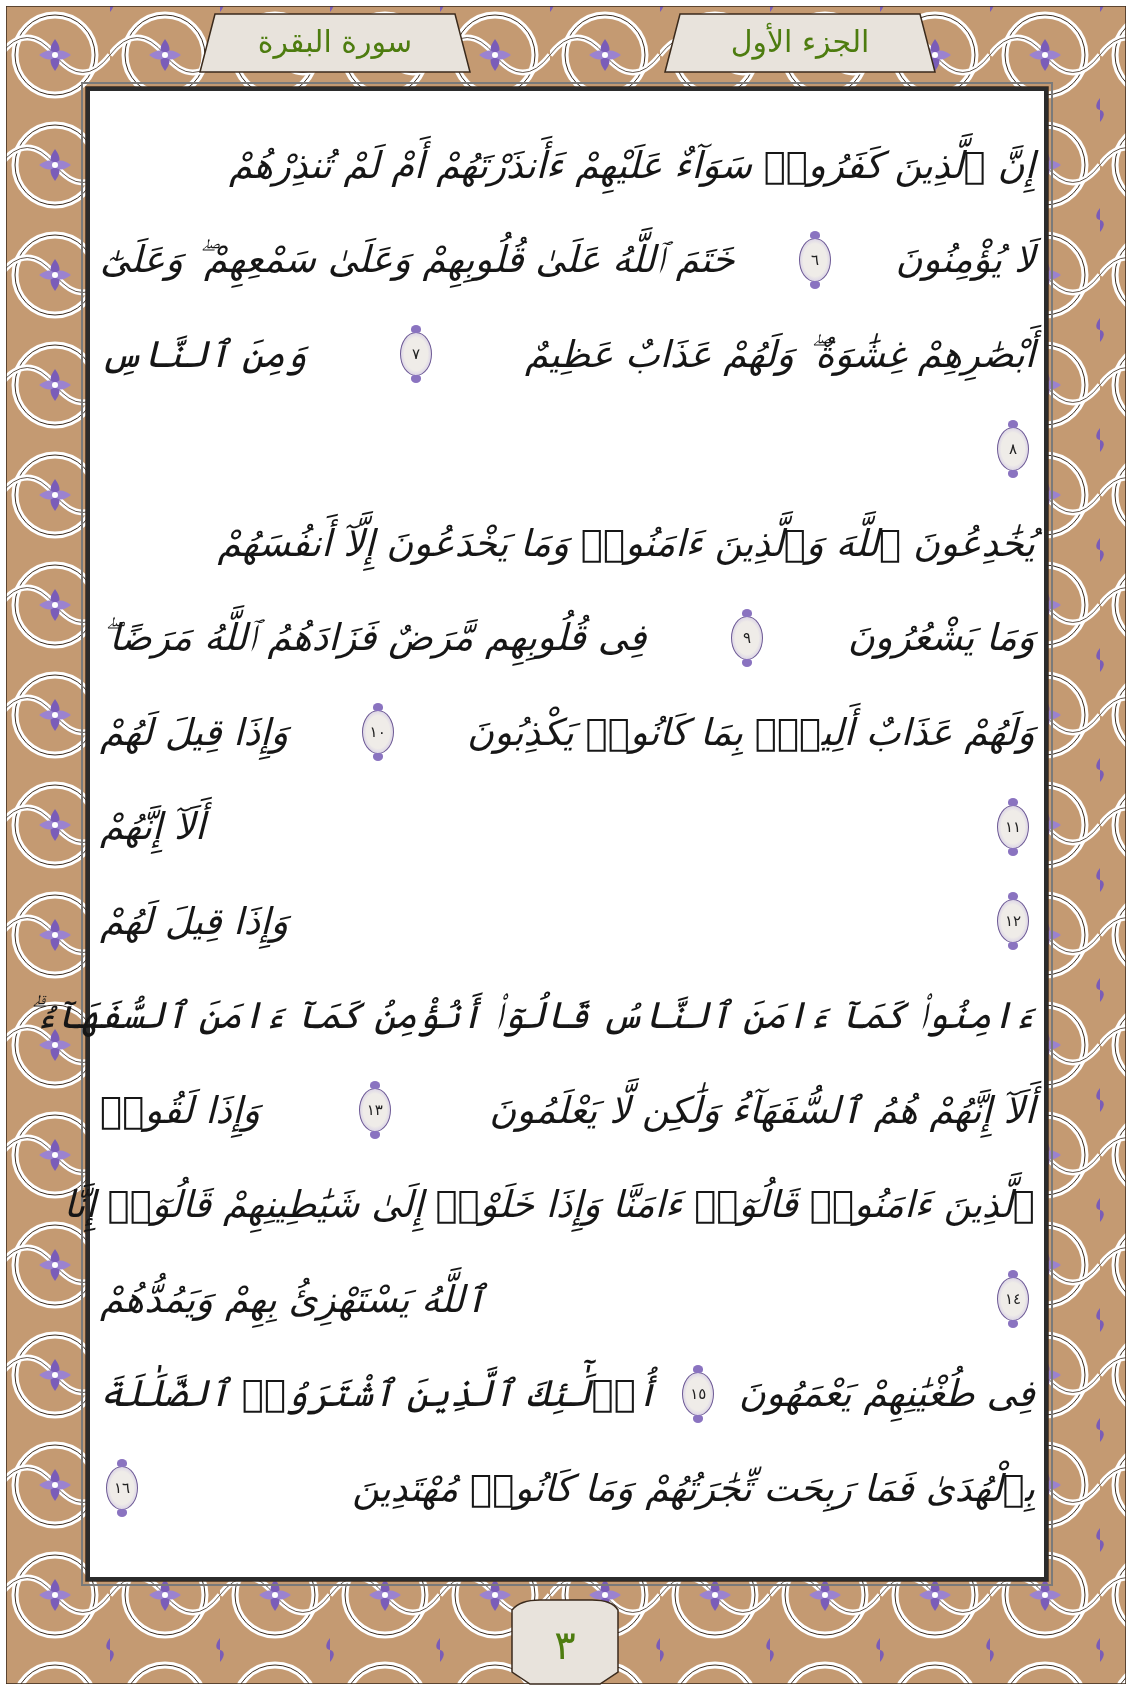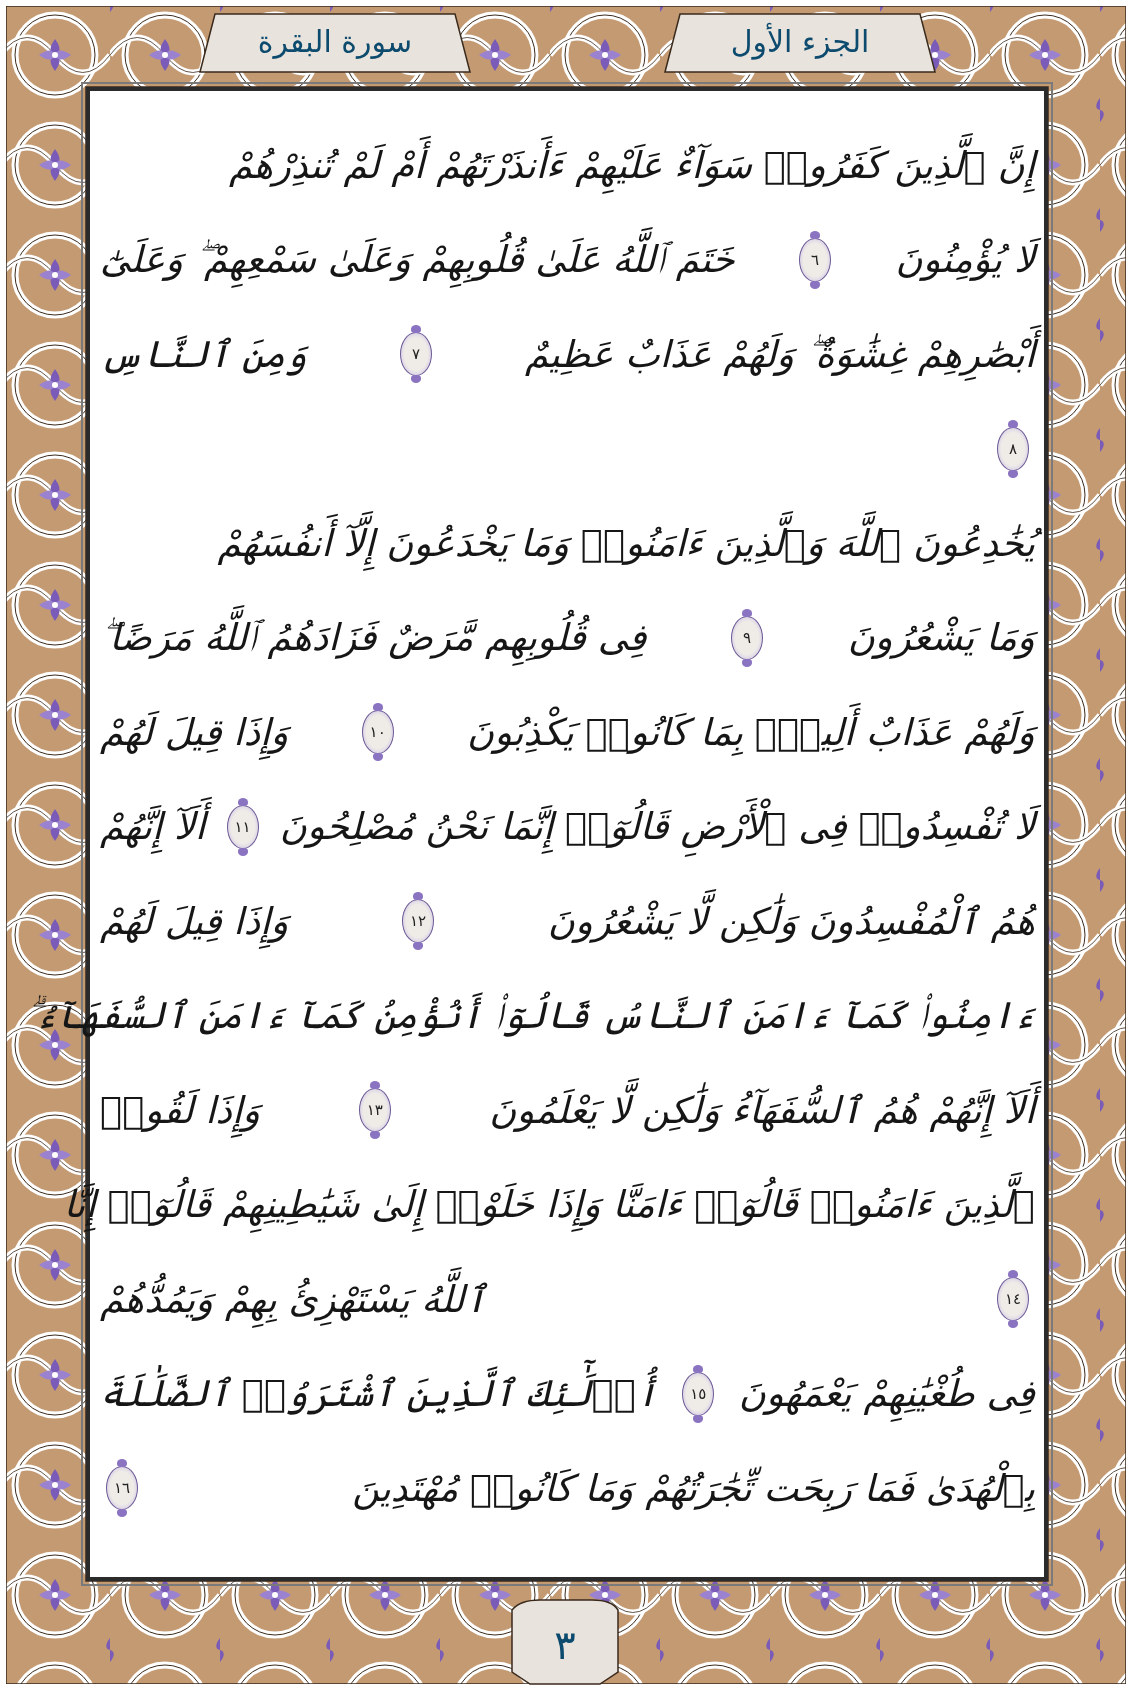--- a/index.html
+++ b/index.html
@@ -11,21 +11,21 @@
   }
   .frame {
     position: absolute; left: 0; top: 0; width: 1132px; height: 1690px;
   }
   .ornament-svg { position: absolute; left: 0; top: 0; }
   .cartouche {
     position: absolute;
     height: 66px;
     display: flex; align-items: center; justify-content: center;
     font-family: "DejaVu Sans", sans-serif;
-    font-size: 30px; color: #0c4a6e;
+    font-size: 30px; color: #4d7c0f;
     direction: rtl;
   }
   .cartouche.juz { left: 665px; top: 8px; width: 270px; text-align: right; }
   .cartouche.surah { left: 200px; top: 8px; width: 270px; }
   .cartouche.page-num { left: 512px; top: 1610px; width: 106px; height: 70px; font-size: 40px; }
 
   .panel {
     position: absolute;
     left: 86px; top: 87px; width: 962px; height: 1494px;
     background: #ffffff;
@@ -137,26 +137,24 @@
       <span class="seg">وَمَا يَشْعُرُونَ</span>
       <span class="ayah">٩</span>
       <span class="seg">فِى قُلُوبِهِم مَّرَضٌ فَزَادَهُمُ ٱللَّهُ مَرَضًا ۖ</span>
     </div>
     <div class="line">
       <span class="seg">وَلَهُمْ عَذَابٌ أَلِيمٌۢ بِمَا كَانُوا۟ يَكْذِبُونَ</span>
       <span class="ayah">١٠</span>
       <span class="seg">وَإِذَا قِيلَ لَهُمْ</span>
     </div>
     <div class="line">
-      <span class="seg">لَا تُفْسِدُوا۟ فِى ٱلْأَرْضِ قَالُوٓا۟ إِنَّمَا نَحْنُ مُصْلِحُونَ</span>
       <span class="ayah">١١</span>
       <span class="seg">أَلَآ إِنَّهُمْ</span>
     </div>
     <div class="line">
-      <span class="seg">هُمُ ٱلْمُفْسِدُونَ وَلَٰكِن لَّا يَشْعُرُونَ</span>
       <span class="ayah">١٢</span>
       <span class="seg">وَإِذَا قِيلَ لَهُمْ</span>
     </div>
     <div class="line">
       <span class="seg">ءَامِنُوا۟ كَمَآ ءَامَنَ ٱلنَّاسُ قَالُوٓا۟ أَنُؤْمِنُ كَمَآ ءَامَنَ ٱلسُّفَهَآءُ ۗ</span>
     </div>
     <div class="line">
       <span class="seg">أَلَآ إِنَّهُمْ هُمُ ٱلسُّفَهَآءُ وَلَٰكِن لَّا يَعْلَمُونَ</span>
       <span class="ayah">١٣</span>
       <span class="seg">وَإِذَا لَقُوا۟</span>

